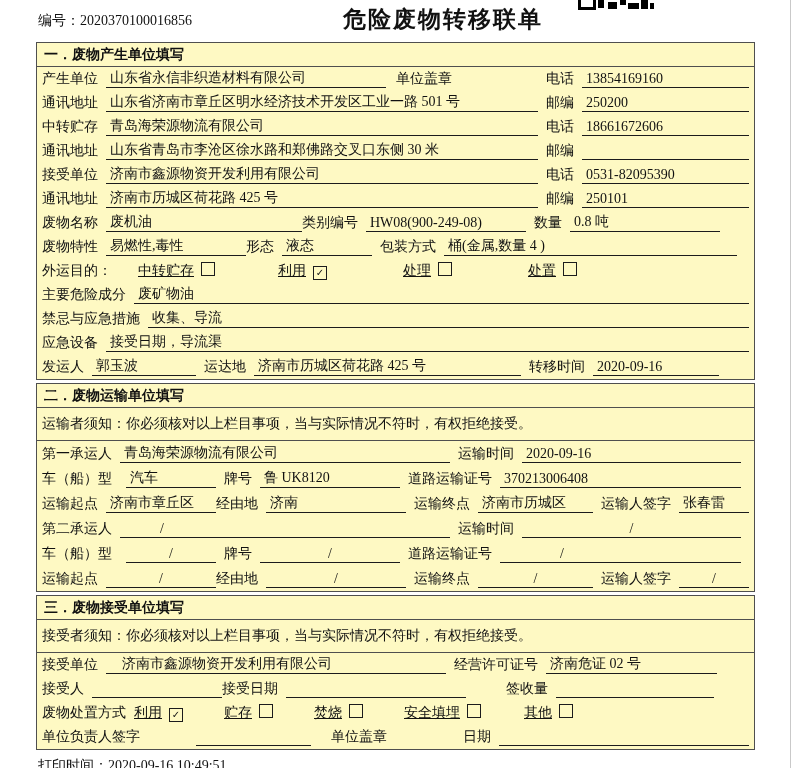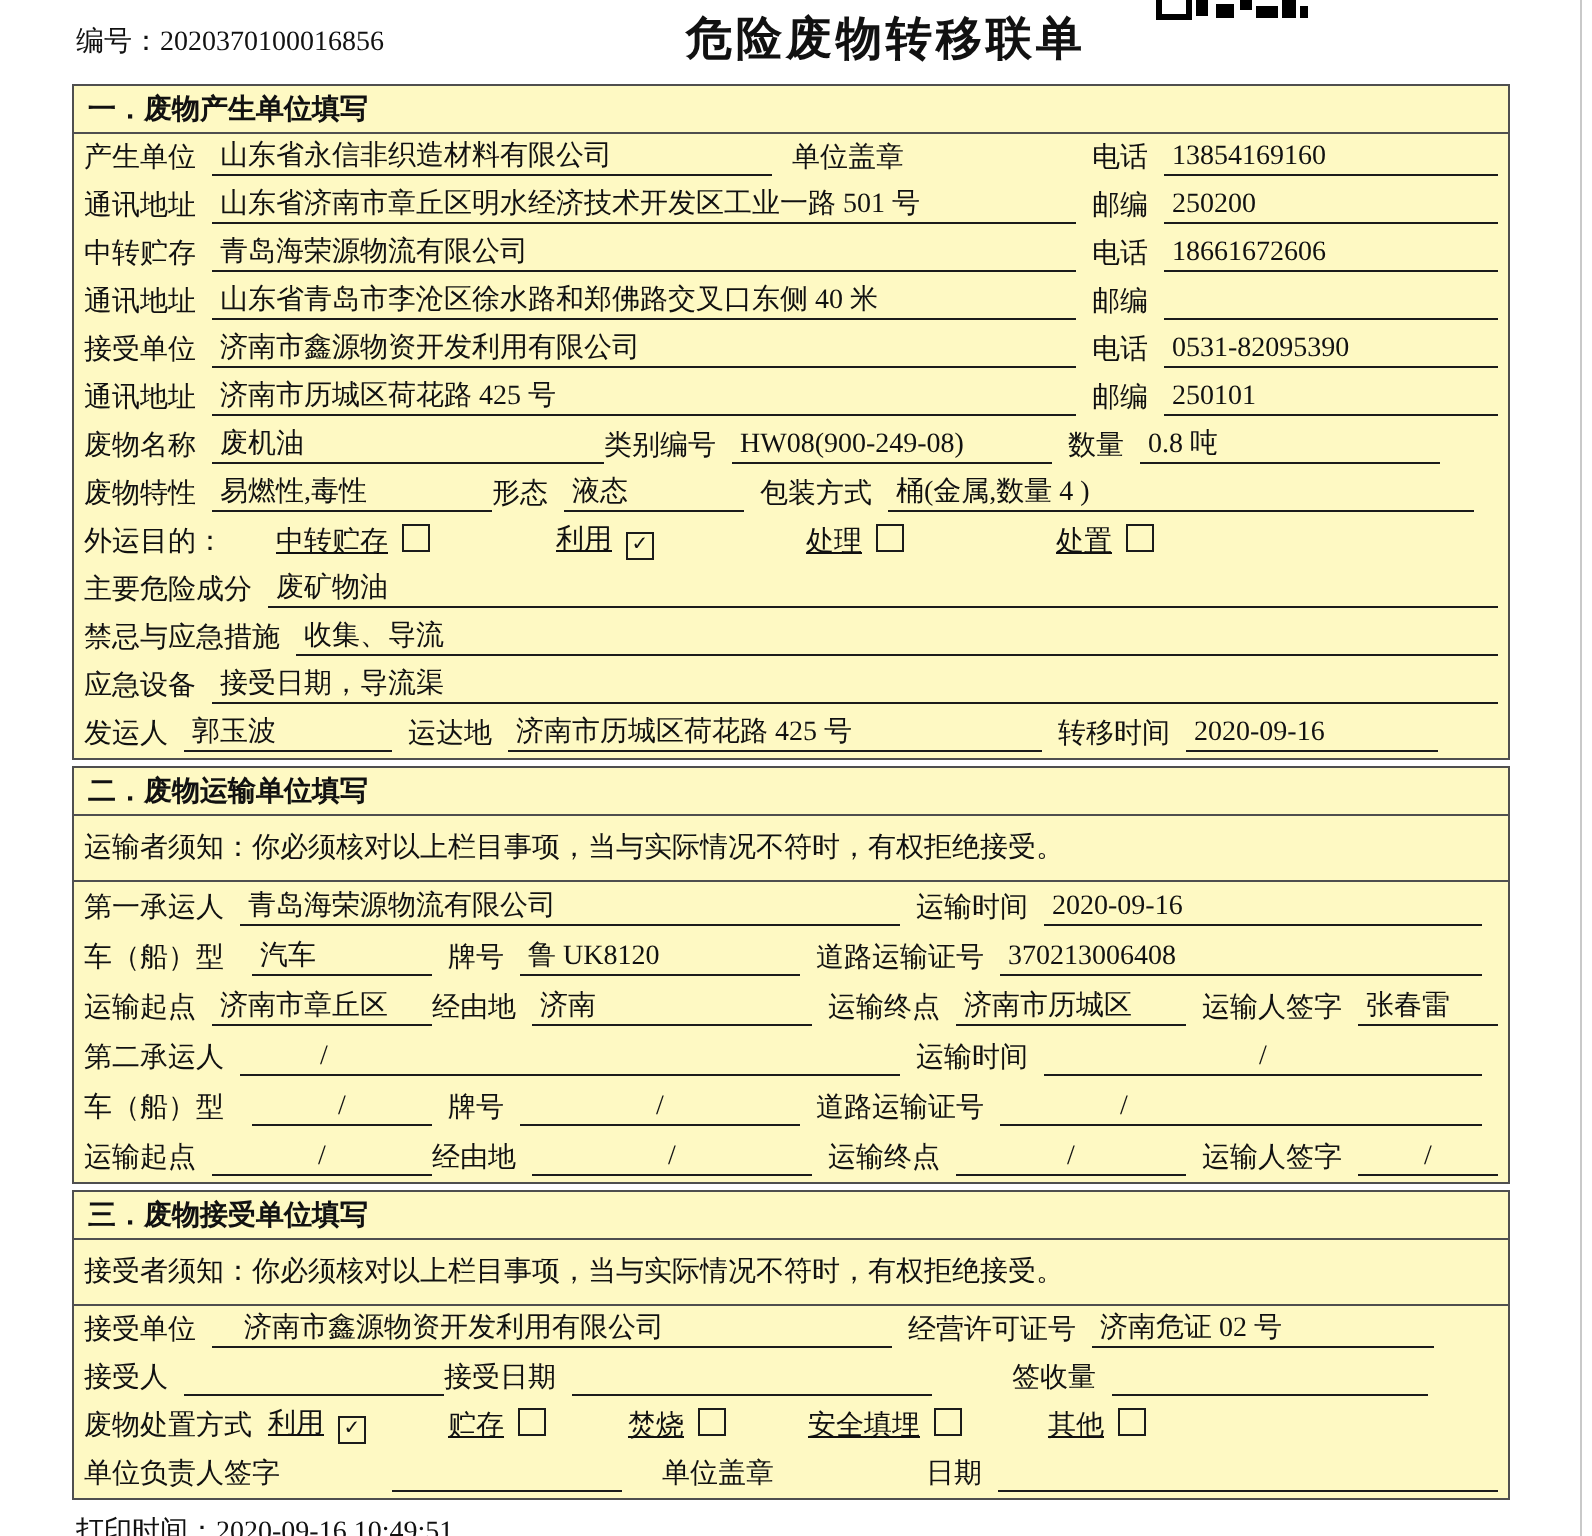--- a/index.html
+++ b/index.html
@@ -77,21 +77,21 @@
     <div class="row">
       <span class="lbl" style="width:56px">中转贮存</span>
       <span class="val" style="width:432px">青岛海荣源物流有限公司</span>
       <span class="sp"></span>
       <span class="lbl">电话</span>
       <span class="val" style="width:167px">18661672606</span>
     </div>
 
     <div class="row">
       <span class="lbl" style="width:56px">通讯地址</span>
-      <span class="val" style="width:432px">山东省青岛市李沧区徐水路和郑佛路交叉口东侧 40 米</span>
+      <span class="val" style="width:432px">山东省青岛市李沧区徐水路和郑佛路交叉口东侧 30 米</span>
       <span class="sp"></span>
       <span class="lbl">邮编</span>
       <span class="val" style="width:167px"></span>
     </div>
 
     <div class="row">
       <span class="lbl" style="width:56px">接受单位</span>
       <span class="val" style="width:432px">济南市鑫源物资开发利用有限公司</span>
       <span class="sp"></span>
       <span class="lbl">电话</span>

